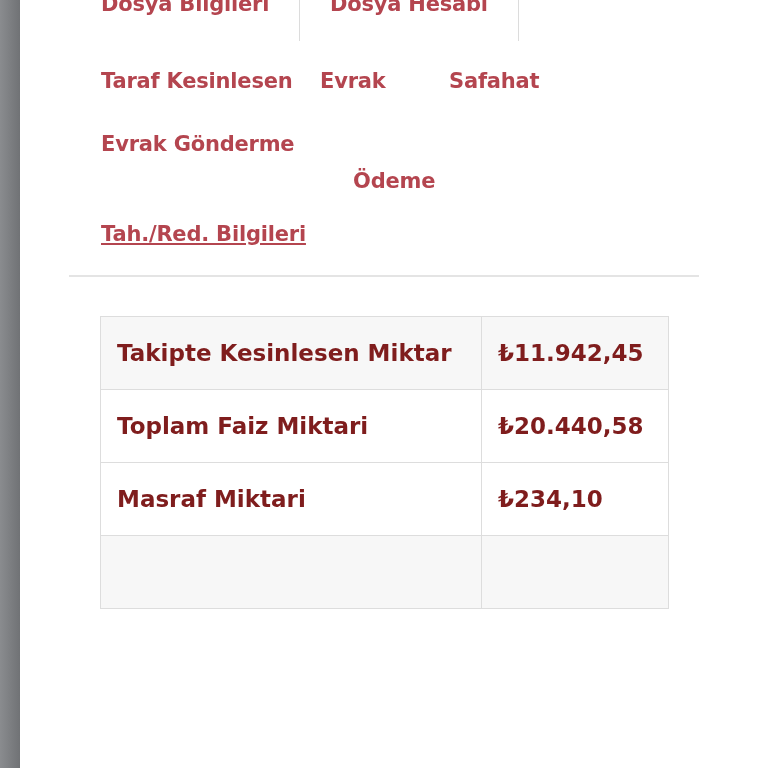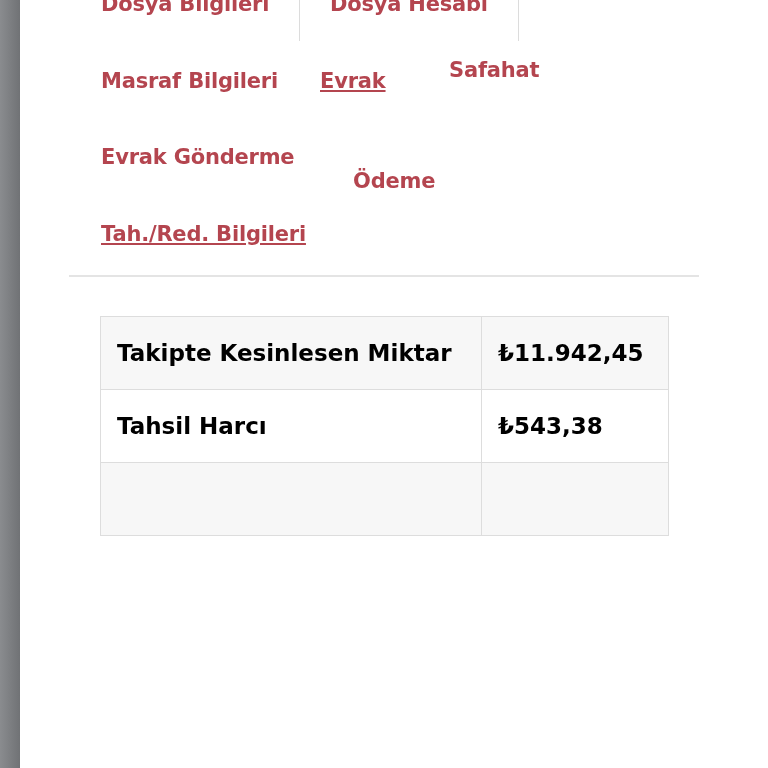--- a/index.html
+++ b/index.html
@@ -58,62 +58,66 @@
     width: 569px;
     border-collapse: collapse;
     table-layout: fixed;
   }
   .table td {
     border: 1px solid #dddddd;
     height: 72px;
     padding: 0 16px;
     font-size: 23px;
     font-weight: bold;
-    color: #000000;
+    color: #7f1d1d;
     white-space: nowrap;
     overflow: hidden;
   }
   .table td.label-cell { width: 348px; }
   .table td.value-cell { text-align: left; }
   .table tr.striped td { background: #f7f7f7; }
 </style>
 </head>
 <body>
 
 <div class="backdrop-left"></div>
 <div class="backdrop-right"></div>
 
 <div class="panel">
 
   <div class="nav">
 
     <span class="nav-link" style="left:33px; top:22px; padding:0 0 0 0;">Dosya Bilgileri</span>
     <span class="nav-link active-tab" style="left:231px; top:0px; padding:22px 30px 25px 30px;">Dosya Hesabı</span>
 
-    <span class="nav-link" style="left:33px; top:99px;">Masraf Bilgileri</span>
-    <span class="nav-link" style="left:252px; top:99px;text-decoration:underline;">Evrak</span>
-    <span class="nav-link" style="left:381px; top:88px;">Safahat</span>
+    <span class="nav-link" style="left:33px; top:99px;">Taraf Kesinlesen</span>
+    <span class="nav-link" style="left:252px; top:99px;">Evrak</span>
+    <span class="nav-link" style="left:381px; top:99px;">Safahat</span>
 
-    <span class="nav-link" style="left:33px; top:175px;">Evrak Gönderme</span>
+    <span class="nav-link" style="left:33px; top:162px;">Evrak Gönderme</span>
     <span class="nav-link" style="left:285px; top:175px;margin-top:24px;">Ödeme</span>
 
     <span class="nav-link" style="left:33px; top:252px;text-decoration:underline;">Tah./Red. Bilgileri</span>
   </div>
 
   <div class="divider"></div>
 
   <table class="table">
     <tbody>
       <tr class="striped">
         <td class="label-cell">Takipte Kesinlesen Miktar</td>
         <td class="value-cell">₺11.942,45</td>
       </tr>
       <tr>
-        <td class="label-cell">Tahsil Harcı</td>
-        <td class="value-cell">₺543,38</td>
+        <td class="label-cell">Toplam Faiz Miktari</td>
+        <td class="value-cell">₺20.440,58</td>
+      </tr>
+      <tr>
+        <td class="label-cell">Masraf Miktari</td>
+        <td class="value-cell">₺234,10</td>
       </tr>
       <tr class="striped">
         <td class="label-cell"></td>
         <td class="value-cell"></td>
       </tr>
     </tbody>
   </table>
 </div>
 
 </body></html>

